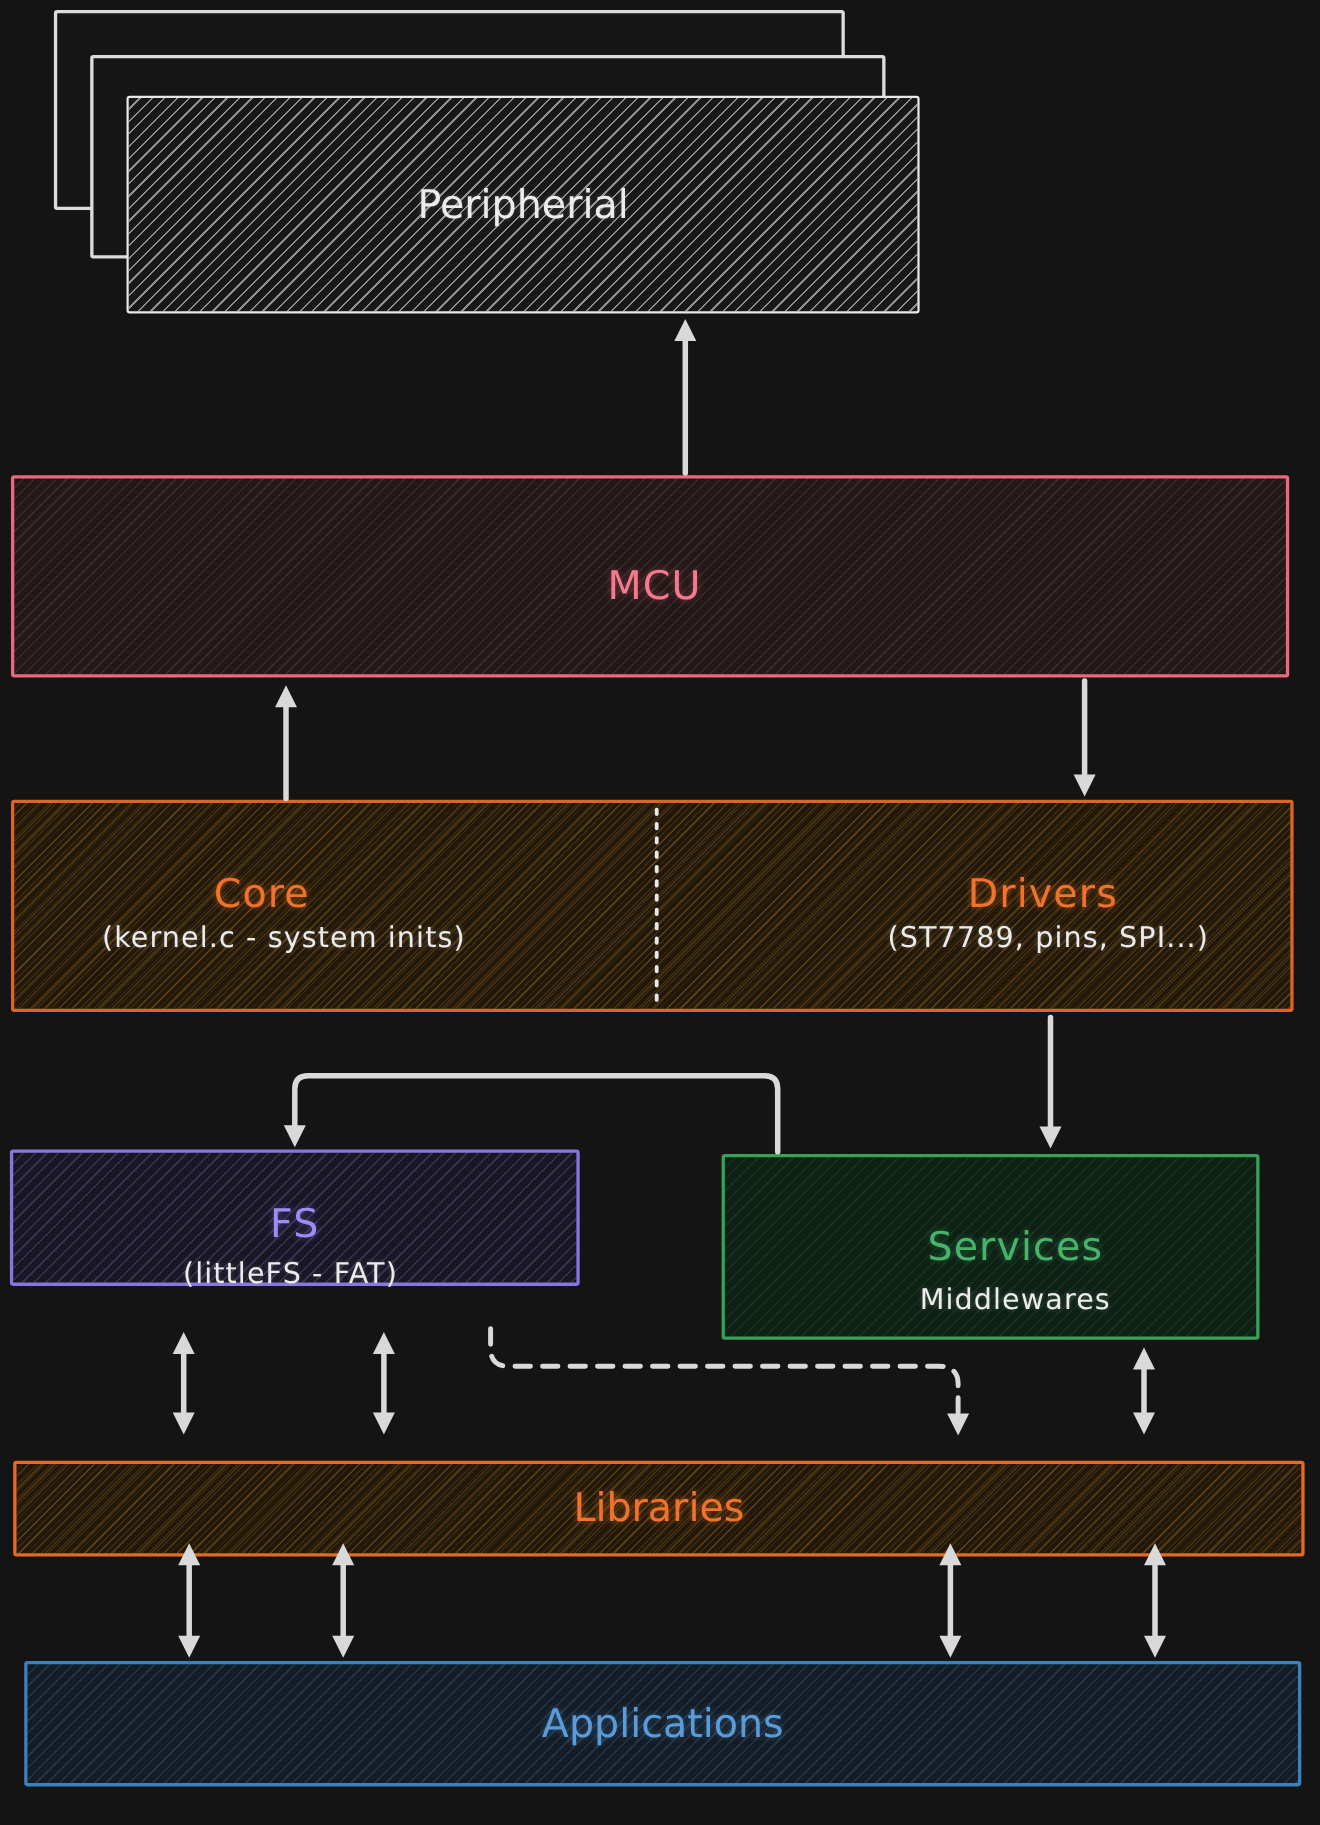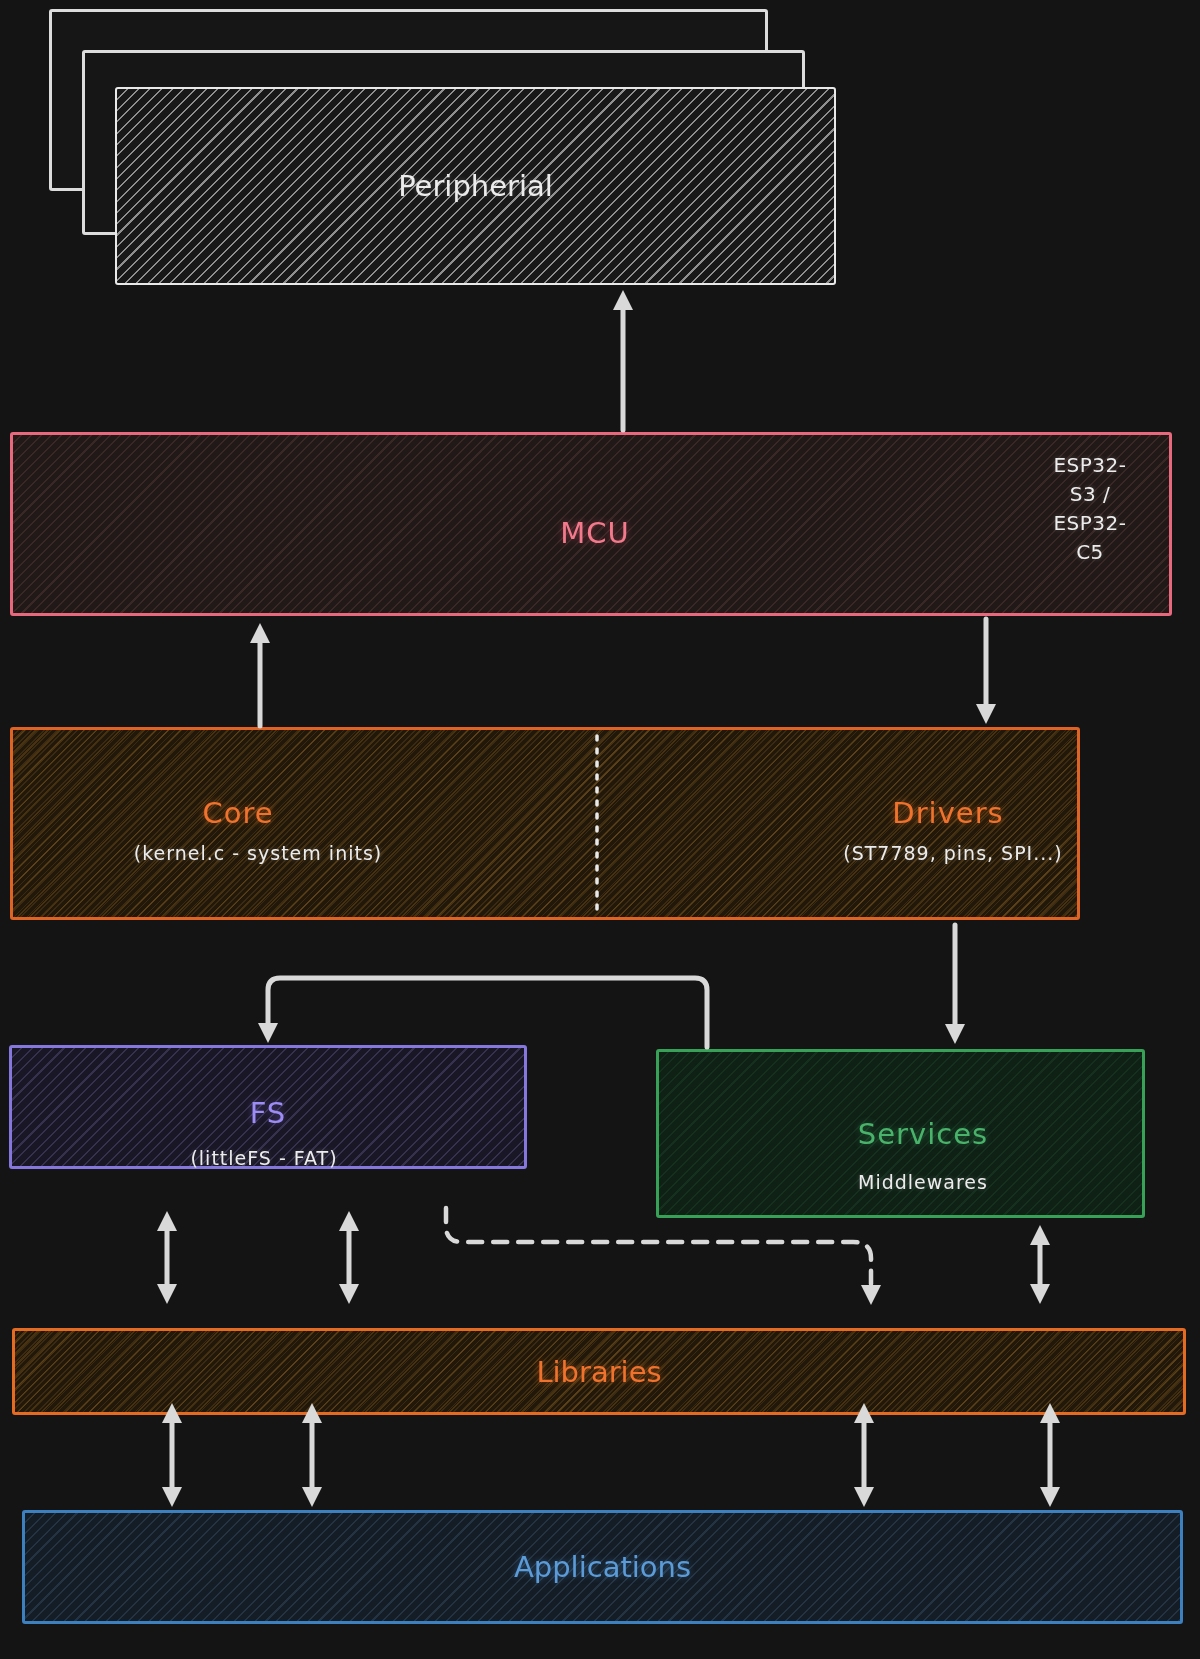--- a/index.html
+++ b/index.html
@@ -38,22 +38,22 @@
   .b-pink{border:3px solid #e8697d;}
   .b-orange{border:3px solid #de6325;}
   .b-purple{border:3px solid #8577dd;}
   .b-green{border:3px solid #37a257;}
   .b-orange2{border:3.5px solid #e56a22;margin-top:20px;}
   .b-blue{border:3px solid #3c80c0;}
 
   
   .lbl{position:absolute;transform:translate(-50%,-50%);white-space:nowrap;
        letter-spacing:1px;font-weight:500;}
-  .title{font-size:29px;}
-  .sub{font-size:19px;font-weight:400;}
+  .title{font-size:36px;}
+  .sub{font-size:26px;font-weight:400;}
   .c-white{color:#ececec;text-shadow:0 0 5px rgba(255,255,255,.22);}
   .c-pink{color:#f27a8c;text-shadow:0 0 7px rgba(240,85,115,.45);}
   .c-orange{color:#f0722c;text-shadow:0 0 7px rgba(255,125,40,.5);}
   .c-purple{color:#9d8cf5;text-shadow:0 0 7px rgba(150,125,250,.45);}
   .c-green{color:#49b36b;text-shadow:0 0 7px rgba(70,200,115,.4);}
   .c-blue{color:#5b9bd8;text-shadow:0 0 7px rgba(85,160,230,.45);}
 
   .center-label{position:absolute;inset:0;display:flex;align-items:center;justify-content:center;}
   .note{position:absolute;text-align:center;font-size:20px;line-height:29px;
         letter-spacing:.5px;transform:translate(-50%,0);}
@@ -71,27 +71,23 @@
   <div class="box fill-plain b-white" style="left:49px;top:9px;width:719px;height:182px;"></div>
   <div class="box fill-plain b-white" style="left:82px;top:50px;width:723px;height:185px;"></div>
   <div class="box hatch-white b-white-front" style="left:115px;top:87px;width:721px;height:198px;">
     <div class="center-label">
       <span class="title c-white">Peripherial</span>
     </div>
   </div>
 
   <div class="box hatch-mcu b-pink" style="left:10px;top:432px;width:1162px;height:184px;">
     <span class="lbl title c-pink" style="left:582px;top:98px;">MCU</span>
-    <div class="note c-white" style="left:1077px;top:16px;">
-      <div>ESP32-S3 /</div>
-      <div>ESP32-C5</div>
-    </div>
   </div>
 
-  <div class="box hatch-warm b-orange" style="left:10px;top:727px;width:1070px;height:193px;padding-left:30px;">
+  <div class="box hatch-warm b-orange" style="left:10px;top:727px;width:1166px;height:193px;padding-left:30px;">
     <span class="lbl title c-orange" style="left:225px;top:83px;">Core</span>
     <span class="lbl sub c-white" style="left:245px;top:123px;">(kernel.c - system inits)</span>
     <span class="lbl title c-orange" style="left:935px;top:83px;text-align:right;">Drivers</span>
     <span class="lbl sub c-white" style="left:940px;top:123px;">(ST7789, pins, SPI...)</span>
   </div>
 
   <div class="box hatch-fs b-purple" style="left:9px;top:1045px;width:518px;height:124px;">
     <span class="lbl title c-purple" style="left:256px;top:65px;">FS</span>
     <span class="lbl sub c-white" style="left:252px;top:110px;">(littleFS - FAT)</span>
   </div>

